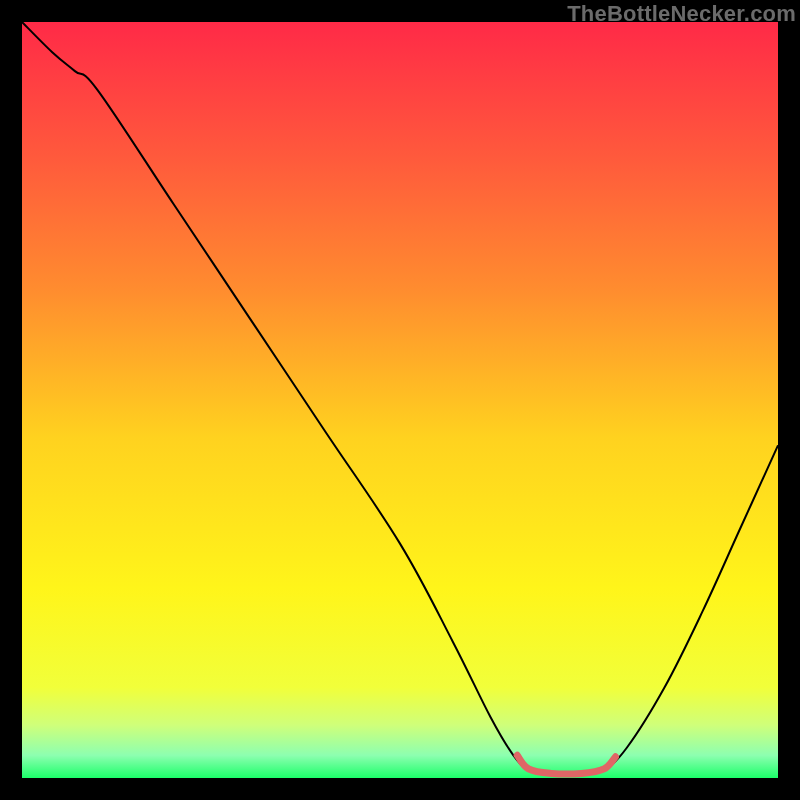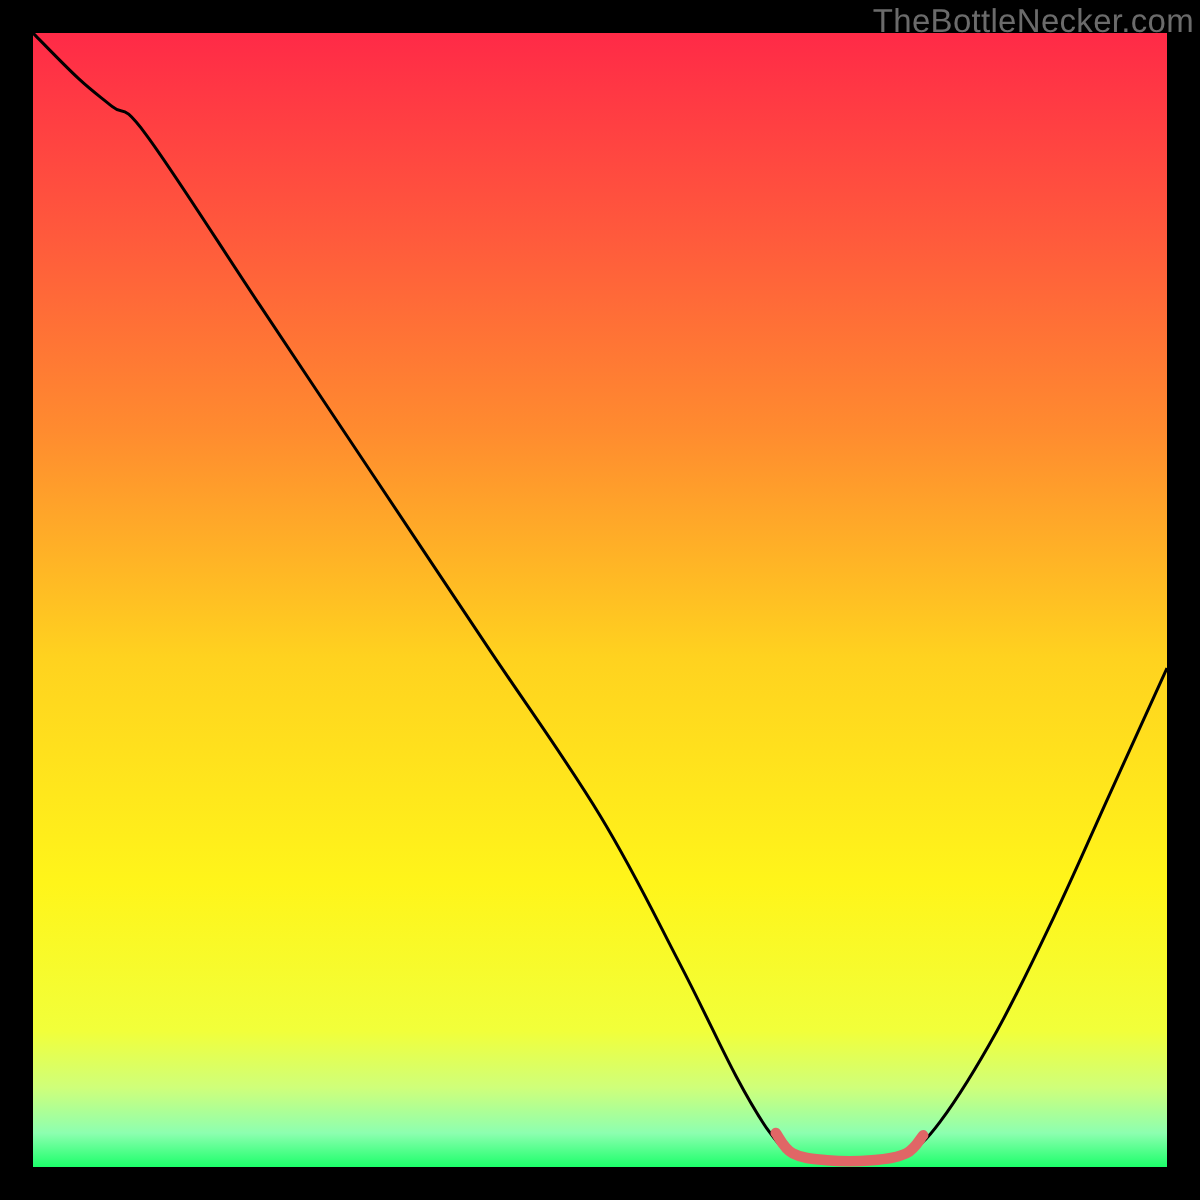--- a/index.html
+++ b/index.html
@@ -25,21 +25,21 @@
     top: 0;
     width: 756px;
     height: 756px;
   }
   .watermark {
     position: absolute;
     top: 1px;
     right: 4px;
     color: #6b6b6b;
     font-size: 22px;
-    font-weight: 400;
+    font-weight: 700;
     letter-spacing: 0.2px;
     z-index: 10;
   }
 </style>
 </head>
 <body>
 
 <div class="frame">
   <svg class="plot-area" viewBox="0 0 756 756" preserveAspectRatio="none">
     <defs>

